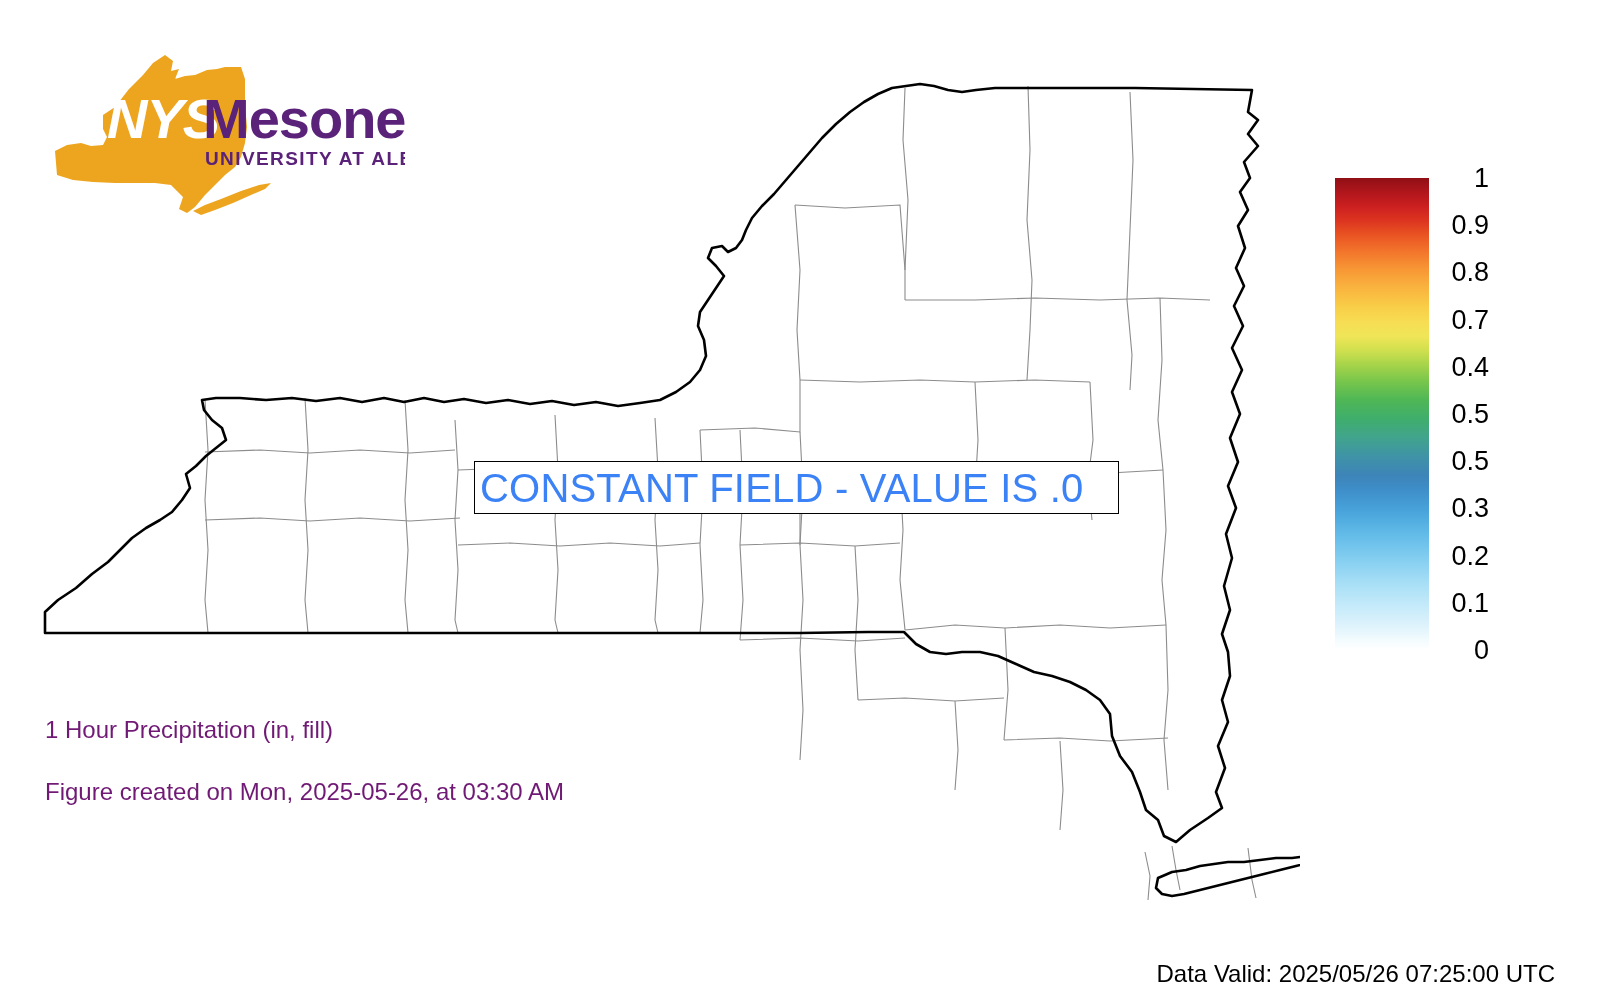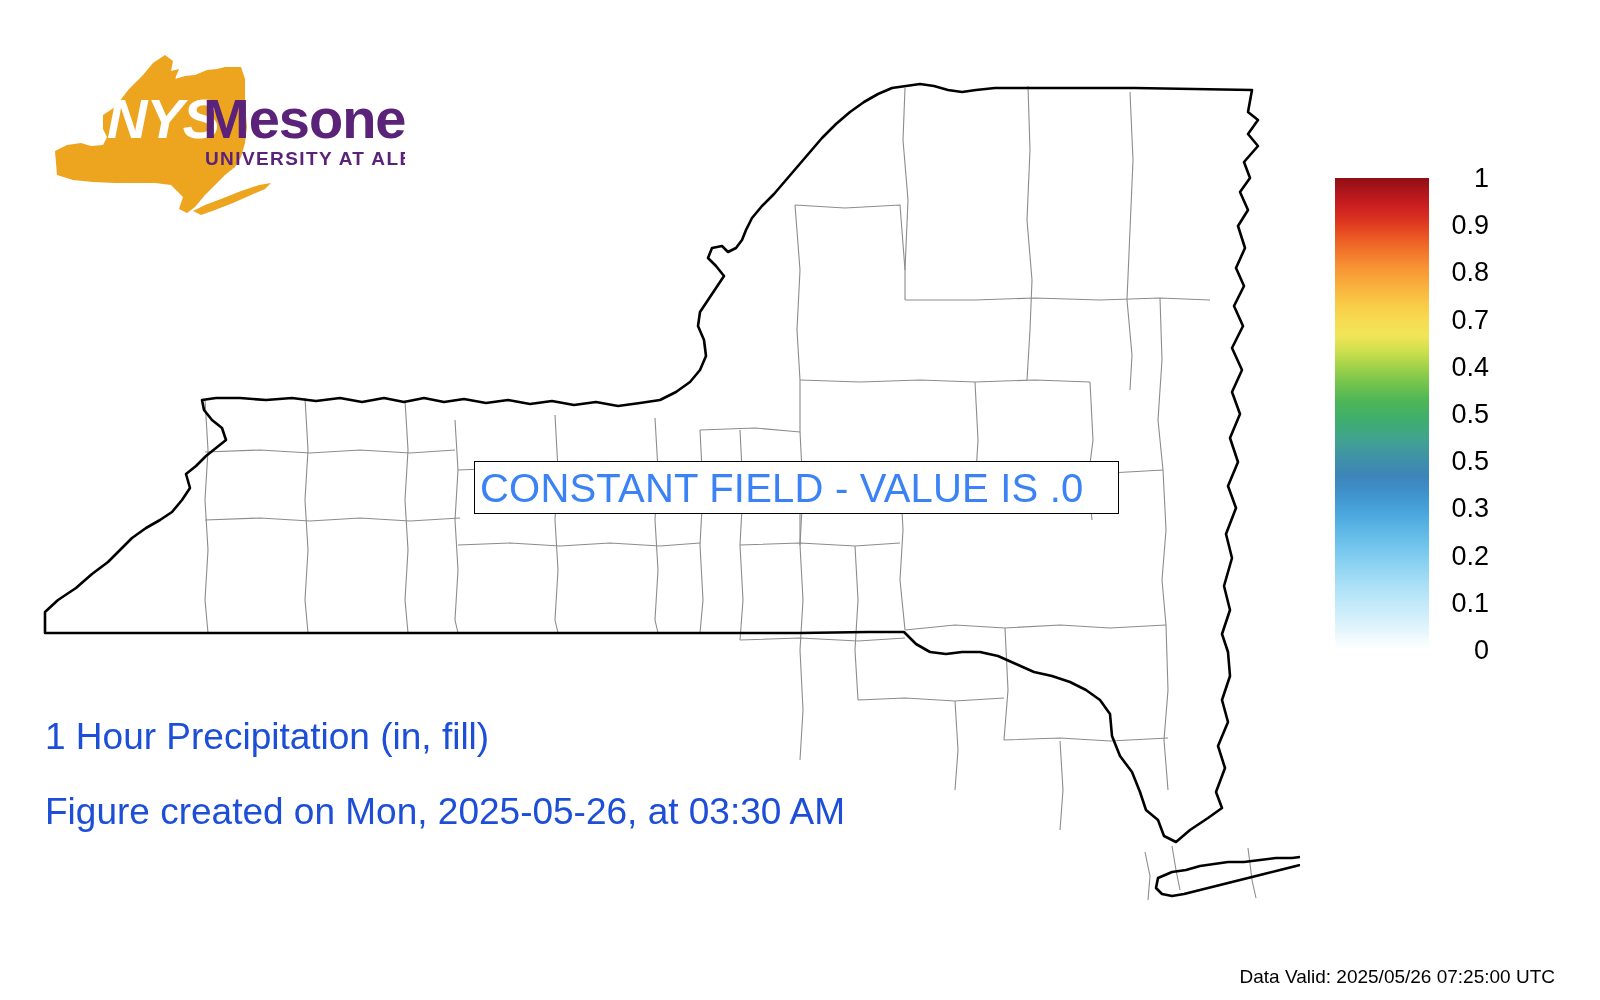--- a/index.html
+++ b/index.html
@@ -125,34 +125,34 @@
   }
 
   
   #caption {
     position: absolute;
     left: 45px;
     top: 718px;
     width: 720px;
   }
   #caption .cap-line {
-    font-size: 37px;
+    font-size: 24px;
     line-height: 1;
     margin-bottom: 38px;
-    color: #1d4ed8;
+    color: #701a75;
     white-space: nowrap;
   }
   #caption .cap-line:last-child { margin-bottom: 0; }
 
   
   #data-valid {
     position: absolute;
     right: 45px;
     bottom: 14px;
-    font-size: 19px;
+    font-size: 24px;
     line-height: 1;
     color: #000000;
     white-space: nowrap;
     text-align: right;
   }
 </style>
 </head>
 <body>
 
 <div id="stage">

